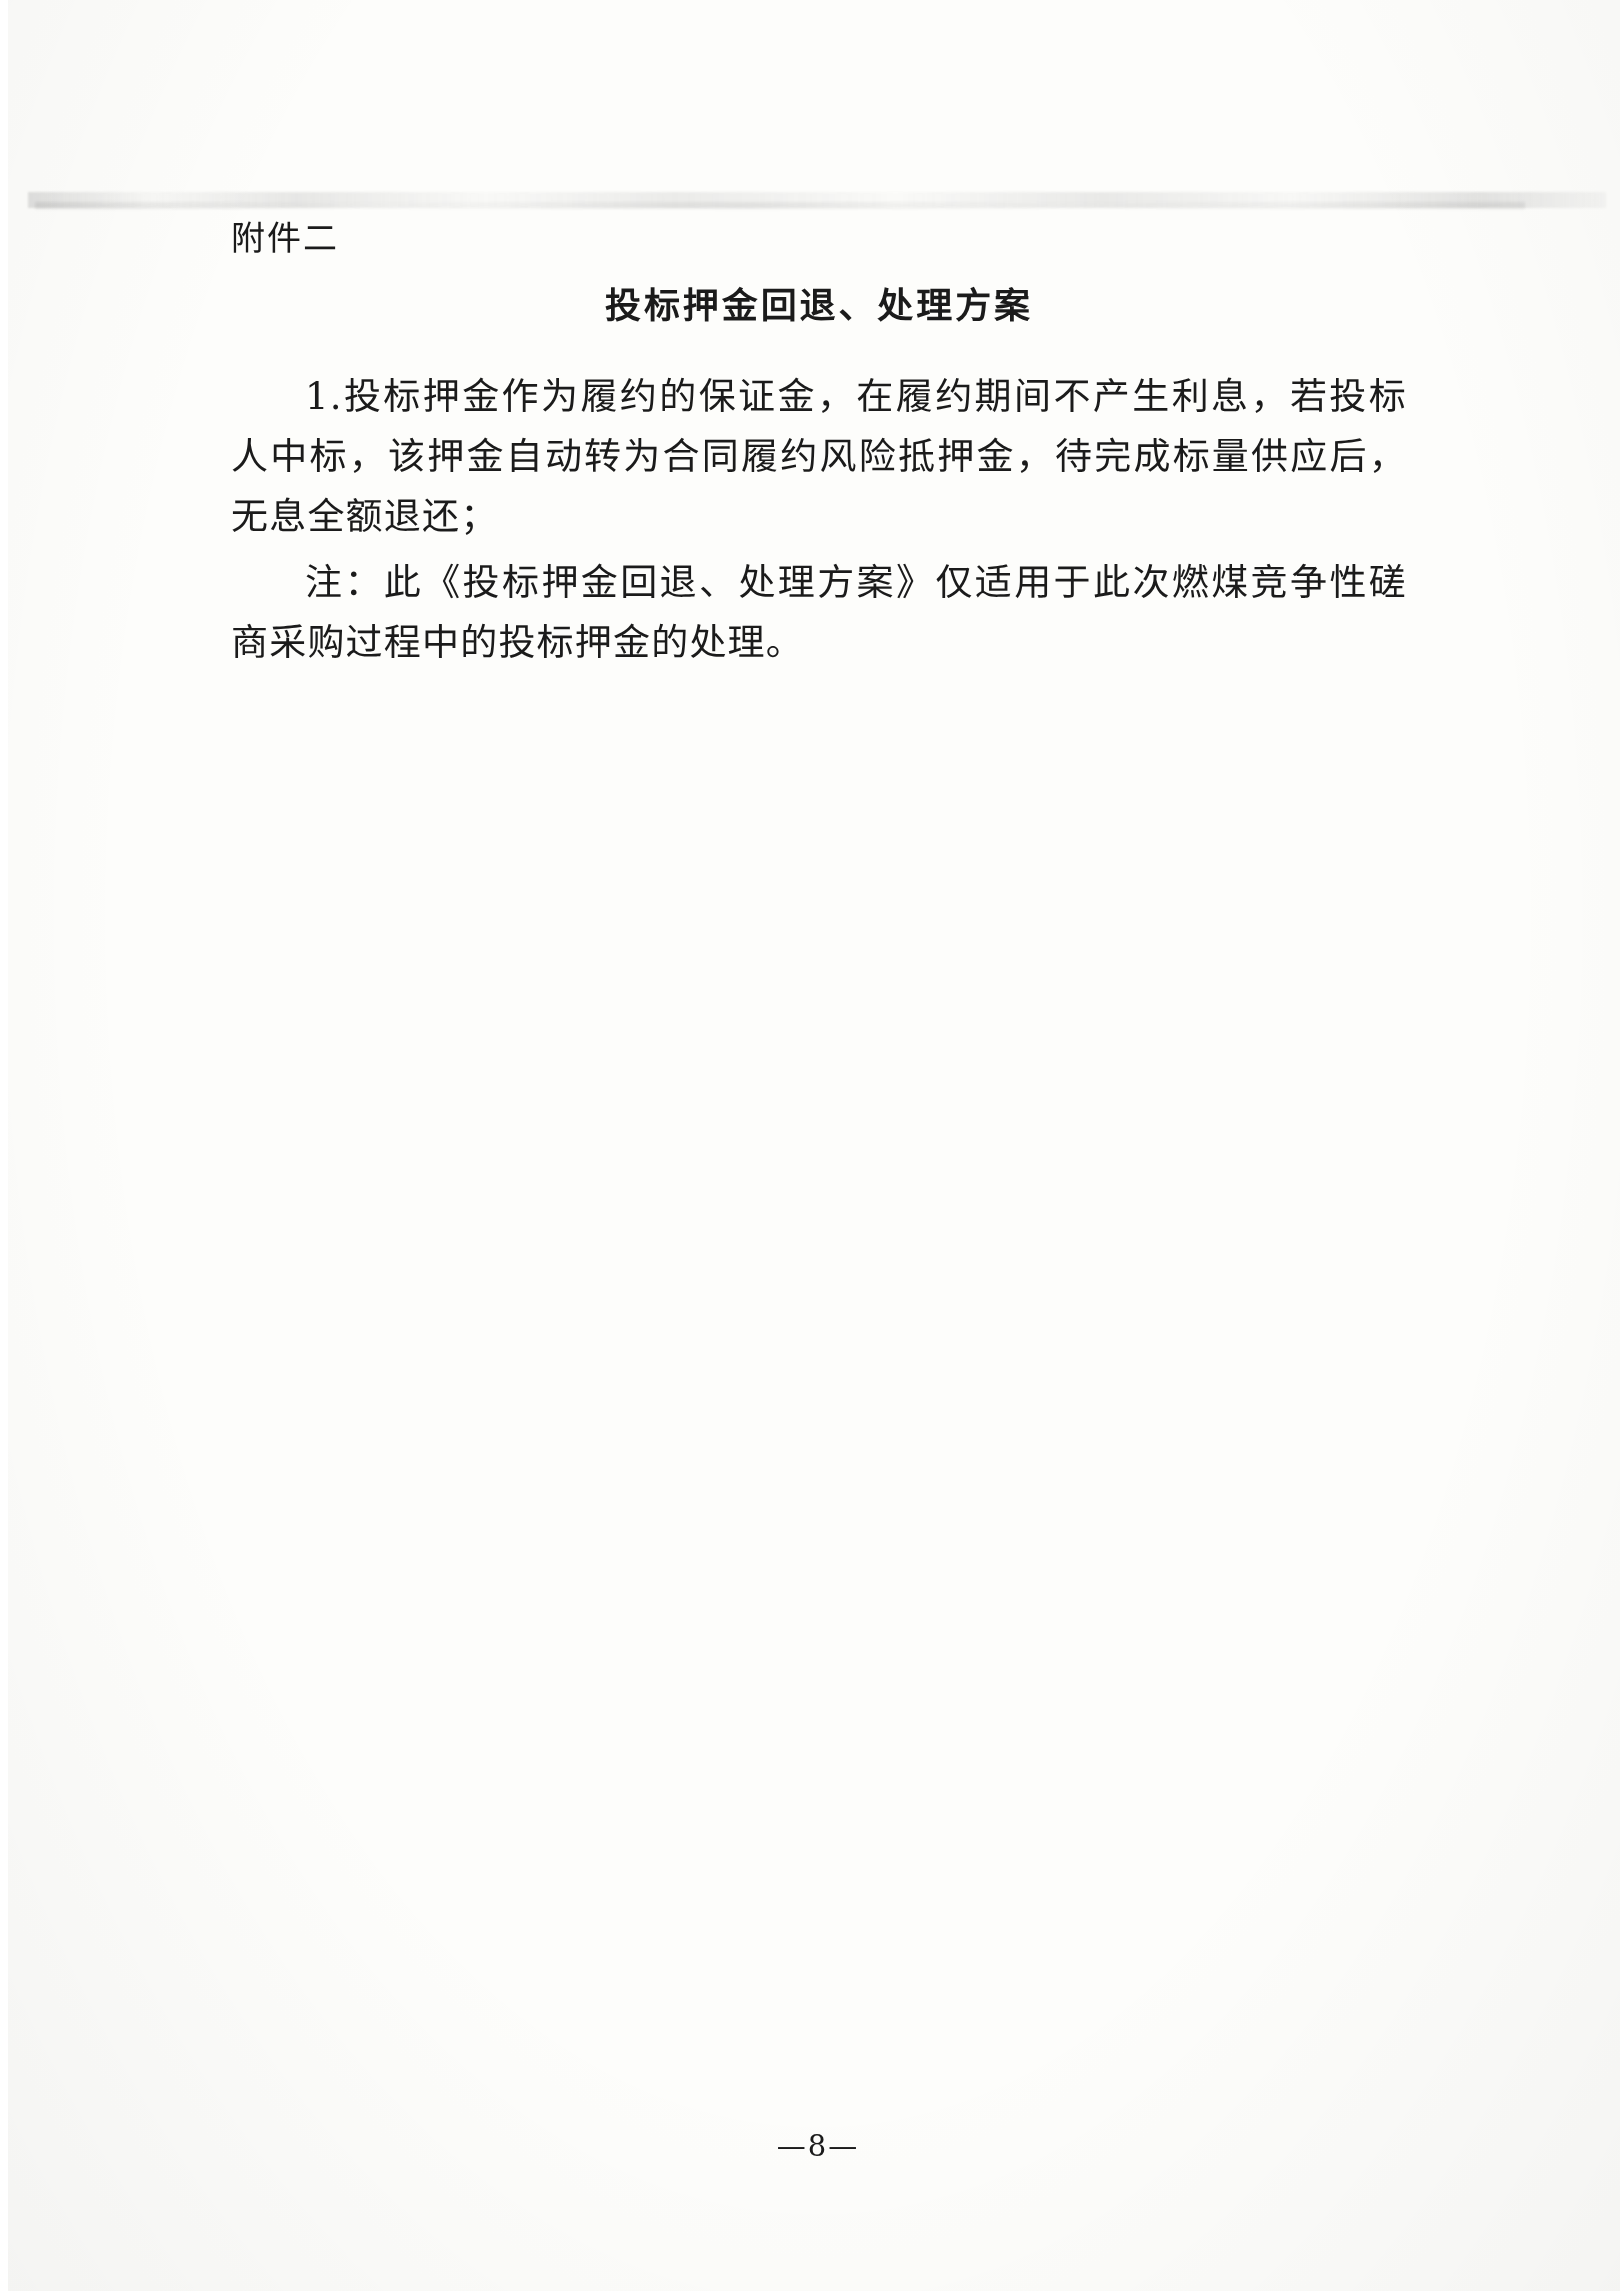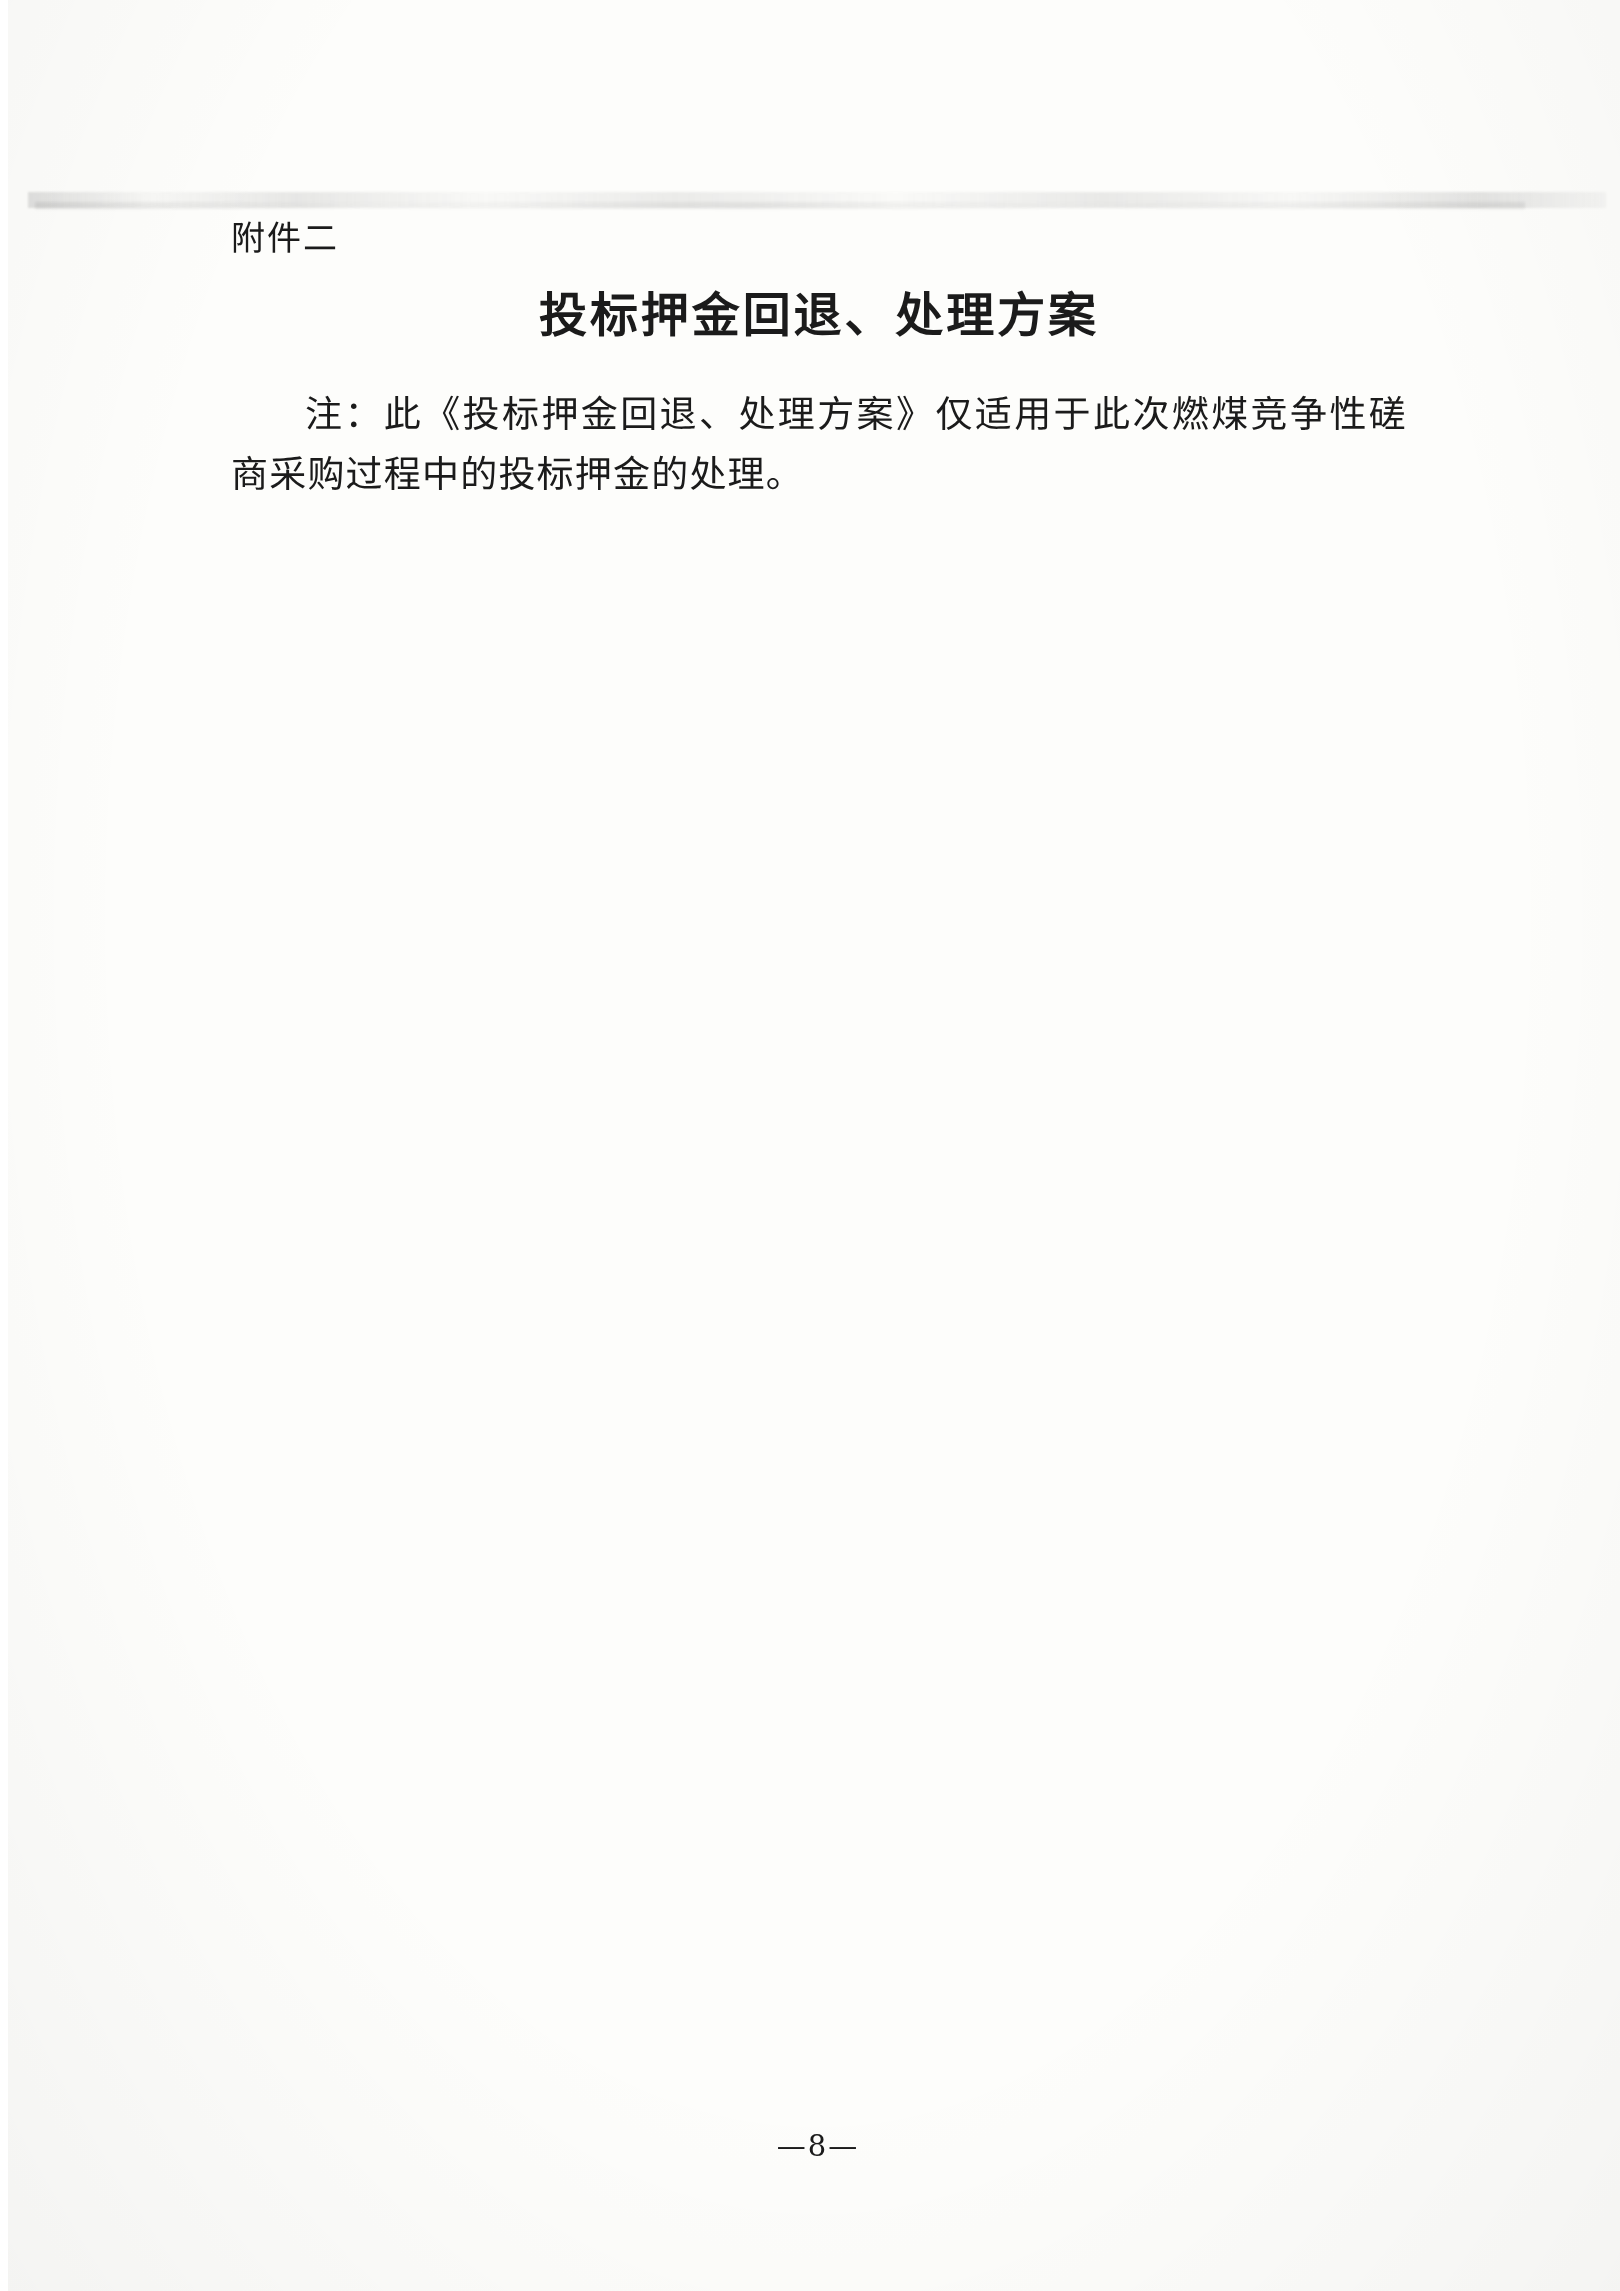--- a/index.html
+++ b/index.html
@@ -74,21 +74,21 @@
   .attachment-label {
     font-size: 34px;
     line-height: 1.2;
     letter-spacing: 2px;
     margin: 0 0 11.8px 0;
     font-family: "DejaVu Serif", "Liberation Serif", serif;
   }
 
   .doc-title {
     text-align: center;
-    font-size: 48px;
+    font-size: 36px;
     font-weight: bold;
     letter-spacing: 2.9px;
     margin: 17.6px 0 39px 0;
     font-family: "DejaVu Sans", "Liberation Sans", sans-serif;
   }
 
   .para {
     font-size: 37px;
     line-height: 1.62;
     letter-spacing: 1.2px;
@@ -128,19 +128,20 @@
 <div id="page">
   <div class="paper-texture"></div>
   <div class="scan-band"></div>
   <div class="scan-band2"></div>
 
   <div class="content">
     <div class="attachment-label">附件二</div>
 
     <h1 class="doc-title">投标押金回退、处理方案</h1>
 
+    <p class="para">1.投标押金作为履约的保证金，在履约期间不产生利息，若投标人中标，该押金自动转为合同履约风险抵押金，待完成标量供应后，无息全额退还；</p>
 
     <p class="note">注：此《投标押金回退、处理方案》仅适用于此次燃煤竞争性磋商采购过程中的投标押金的处理。</p>
   </div>
 
   <div class="page-number">—8—</div>
 </div>
 
 
 </body></html>

